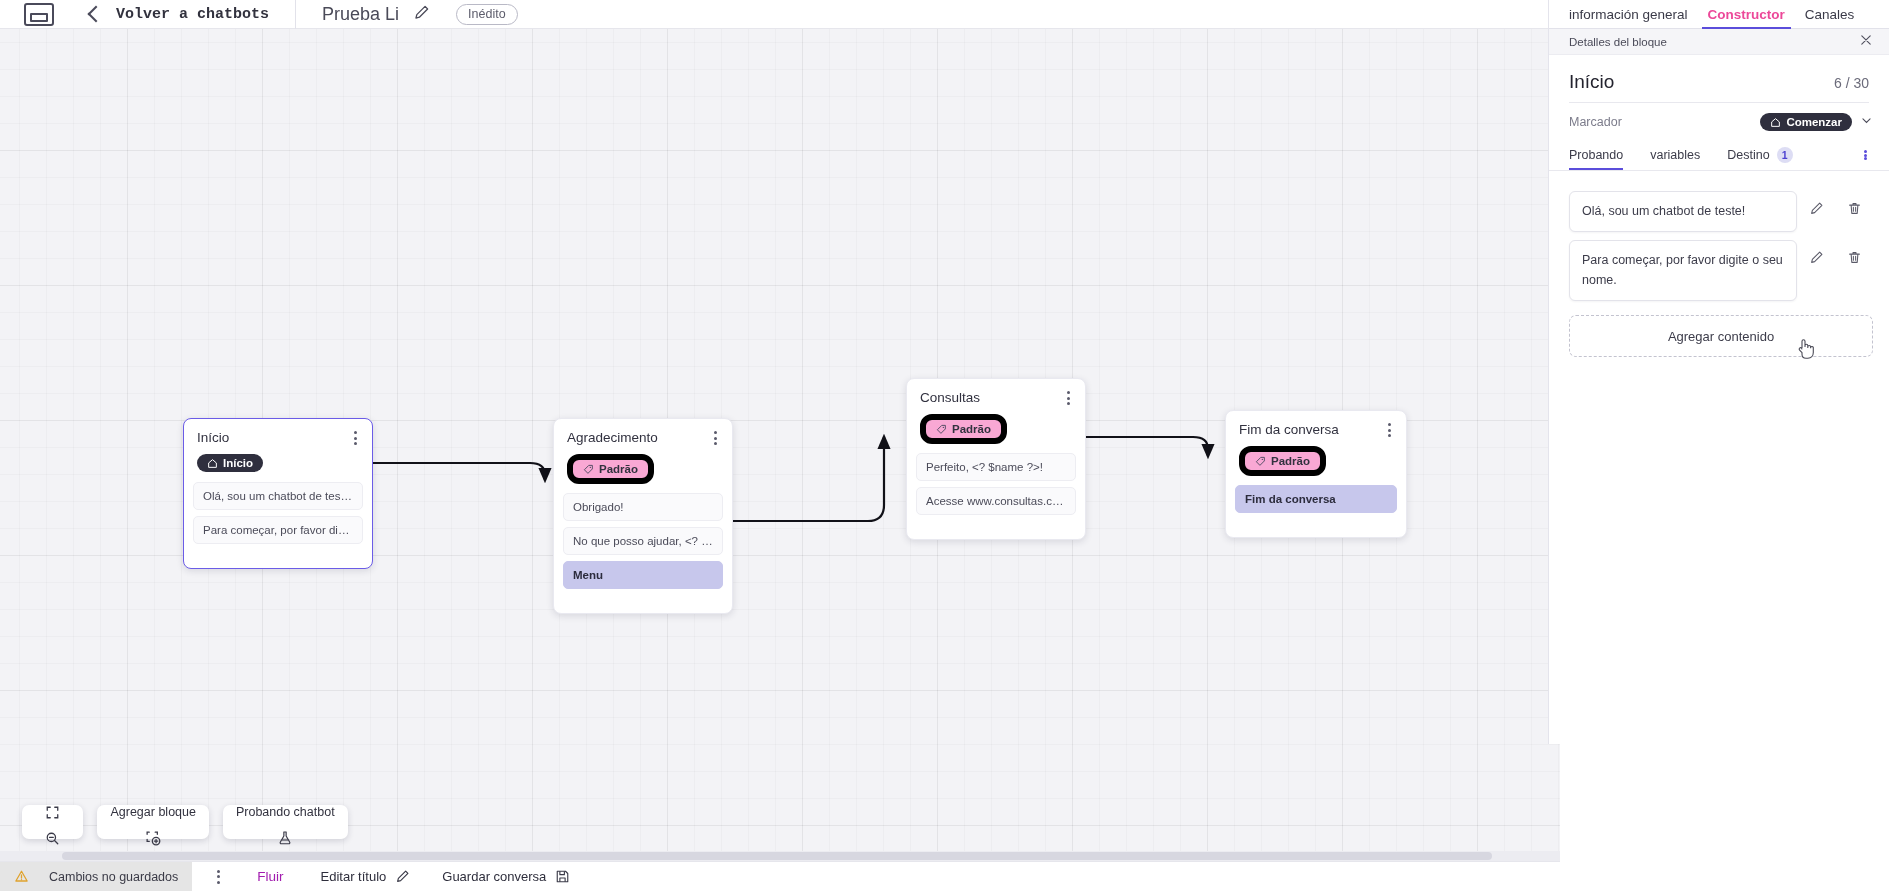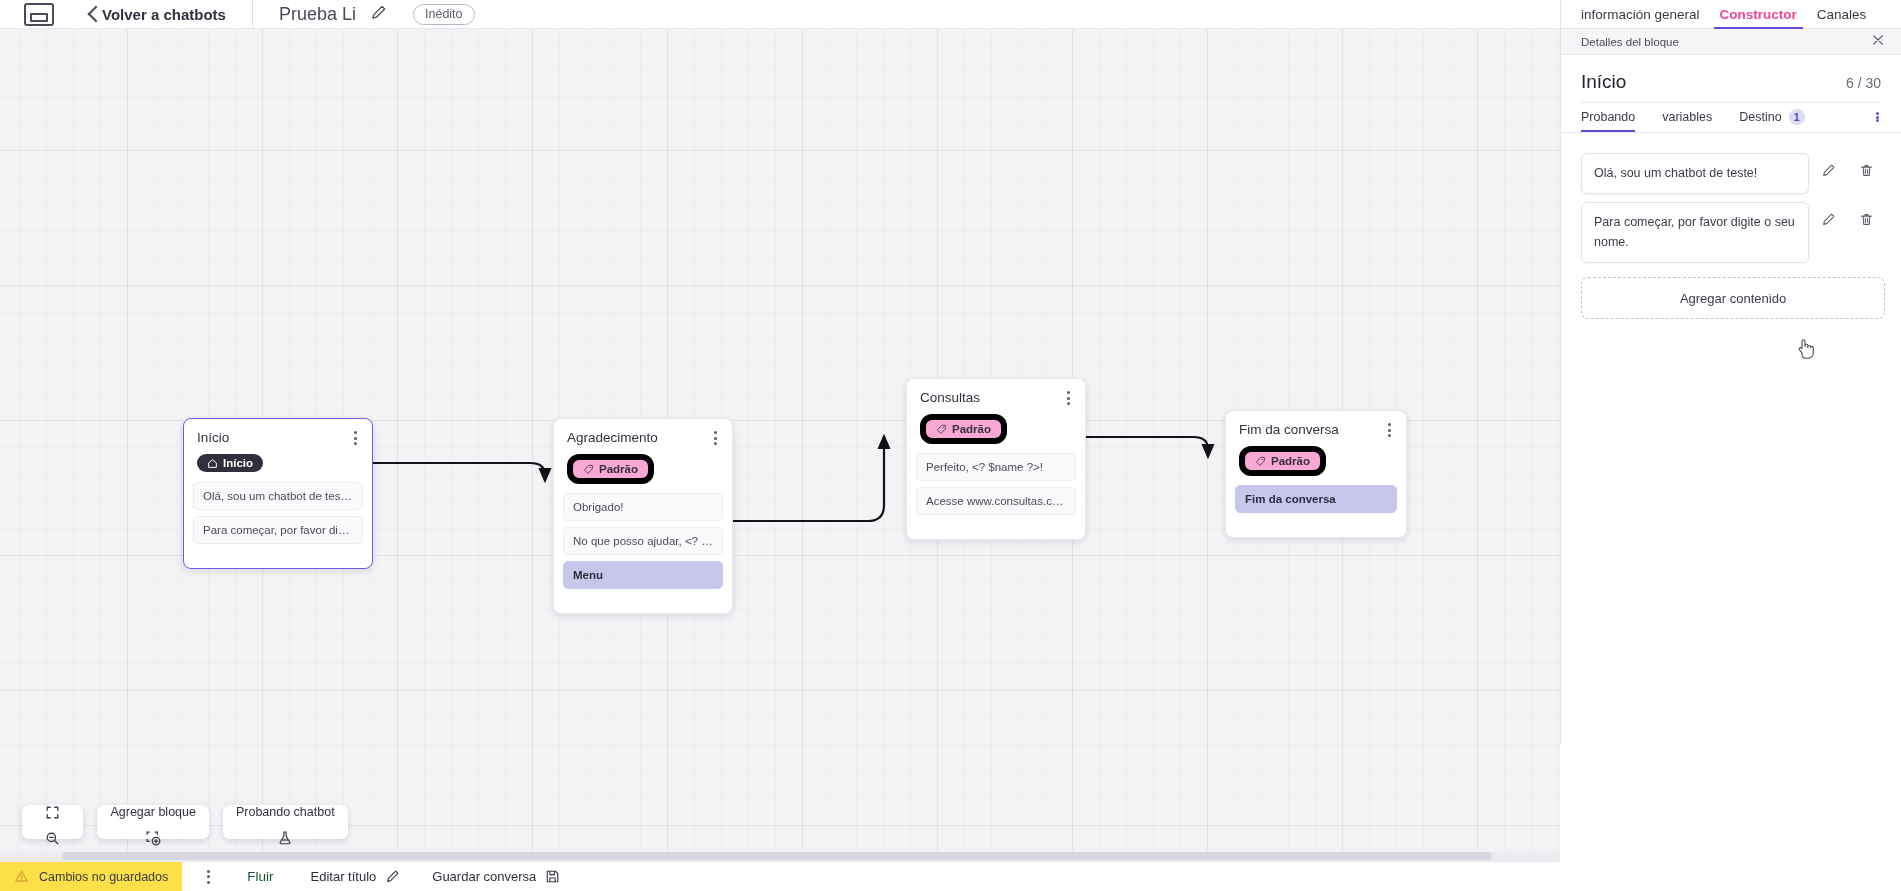--- a/index.html
+++ b/index.html
@@ -23,22 +23,23 @@
     display: flex; align-items: flex-end; justify-content: center;
     padding-bottom: 2px;
   }
   .logo-inner { width: 18px; height: 9px; border: 2px solid #4a4a5a; border-radius: 1px; background:#fff;}
   .back-chevron {
     margin-left: 36px; width: 12px; height: 12px;
     border-left: 2px solid #4a4a5a; border-bottom: 2px solid #4a4a5a;
     transform: rotate(45deg); cursor: pointer;
   }
   .back-label {
-    font-size: 15px; font-weight: bold; color: #32323e; cursor:pointer;
+    margin-left: 14px; font-size: 15px; font-weight: bold; color: #32323e; cursor:pointer;
     white-space: nowrap;
+    font-family: Liberation Mono, monospace;
   }
   .vdivider { width:1px; height:29px; background:#e2e2ea; margin-left:26px; }
   .doc-title { margin-left: 26px; font-size: 18px; color: #4a4a58; white-space: nowrap; }
   .pencil-ic { margin-left: 14px; cursor:pointer; }
   .badge-unpub {
     margin-left: 26px; border: 1px solid #b9b9c6; border-radius: 11px;
     padding: 2px 11px 3px; font-size: 12.5px; color: #5c5c6b; background: #fff;
     white-space: nowrap;
   }
 
@@ -99,40 +100,40 @@
   
   .hscroll { position:absolute; left:0; bottom:0; width:1560px; height:10px; background:#ececf1; }
   .hscroll-thumb { position:absolute; left:62px; top:1px; width:1430px; height:8px; background:#d7d7e0; border-radius:4px; cursor:pointer; }
 
   
   .statusbar {
     position:absolute; left:0; bottom:0; width:1560px; height:30px;
     background:#ffffff; display:flex; align-items:center; border-top:1px solid #e6e6ec;
   }
   .unsaved {
-    background:#fde047; height:30px; display:flex; align-items:center; gap:10px;
+    background:#e5e5e5; height:30px; display:flex; align-items:center; gap:20px;
     padding: 0 14px 0 14px; white-space:nowrap;
   }
   .unsaved span { font-size:12.5px; color:#3a3a46; }
   .sb-kebab { margin-left: 18px; width:16px; height:16px; display:flex; flex-direction:column;
               align-items:center; justify-content:space-between; padding:1px 0; cursor:pointer; }
   .sb-kebab i { width:3px; height:3px; border-radius:50%; background:#5a5a6b; display:block;}
   .sb-tab {
-    margin-left: 18px; font-size:13.5px; color:#14532d; padding: 6px 13px 7px;
+    margin-left: 18px; font-size:13.5px; color:#a21caf; padding: 6px 13px 7px;
     position:relative; cursor:pointer; white-space:nowrap;
   }
   .sb-tab.active:after {
     content:''; position:absolute; left:0; right:0; bottom:-7px; height:3px; background:#5b4ddb;
   }
   .sb-btn { margin-left: 16px; display:flex; align-items:center; gap:9px; font-size:13px;
             color:#2e2e3c; cursor:pointer; white-space:nowrap; padding: 5px 8px; }
 
   
   .rpanel {
-    position:absolute; top:0; right:0; width:341px; height:744px; background:#ffffff;
+    position:absolute; top:0; right:12px; width:341px; height:744px; background:#ffffff;
     border-left:1px solid #e4e4ec;
   }
   .rtabs { height:29px; display:flex; align-items:flex-end; gap:0; padding-left:10px;
            border-bottom:1px solid #e2e2ea; }
   .rtab { font-size:13.5px; color:#3a3a48; padding: 0 10px 6px; cursor:pointer;
           position:relative; white-space:nowrap; }
   .rtab.active { color:#ec4899; font-weight:bold; }
   .rtab.active:after { content:''; position:absolute; left:4px; right:4px; bottom:-1px; height:2.5px; background:#5b4ddb; }
   .rsubhead {
     height:26px; background:#f5f5f8; display:flex; align-items:center; justify-content:space-between;
@@ -391,20 +392,36 @@
           </svg>
       </span>
     </div>
 
     <div class="rtitle-row">
       <div class="rtitle">Início</div>
       <div class="rcount">6 / 30</div>
     </div>
     <div class="rrule"></div>
 
+    <div class="rmark-row">
+      <div class="rmark-label">Marcador</div>
+      <div class="rmark-right">
+        <span class="chip chip-dark">
+          <svg width="11" height="11" viewBox="0 0 20 20" fill="none" stroke="#fff" stroke-width="1.8" stroke-linejoin="round">
+              <path d="M3 9l7-6 7 6v8H3z"></path>
+            </svg>
+          <span>Comenzar</span>
+        </span>
+        <span>
+          <svg width="13" height="13" viewBox="0 0 20 20" fill="none" stroke="#4b4b59" stroke-width="1.6" stroke-linecap="round">
+              <path d="M4.5 7.5L10 13l5.5-5.5"></path>
+            </svg>
+        </span>
+      </div>
+    </div>
 
     <div class="rtab2row">
       <div class="rtab2 active">
         <span>Probando</span>
       </div>
       <div class="rtab2">
         <span>variables</span>
       </div>
       <div class="rtab2">
         <span>Destino</span>

